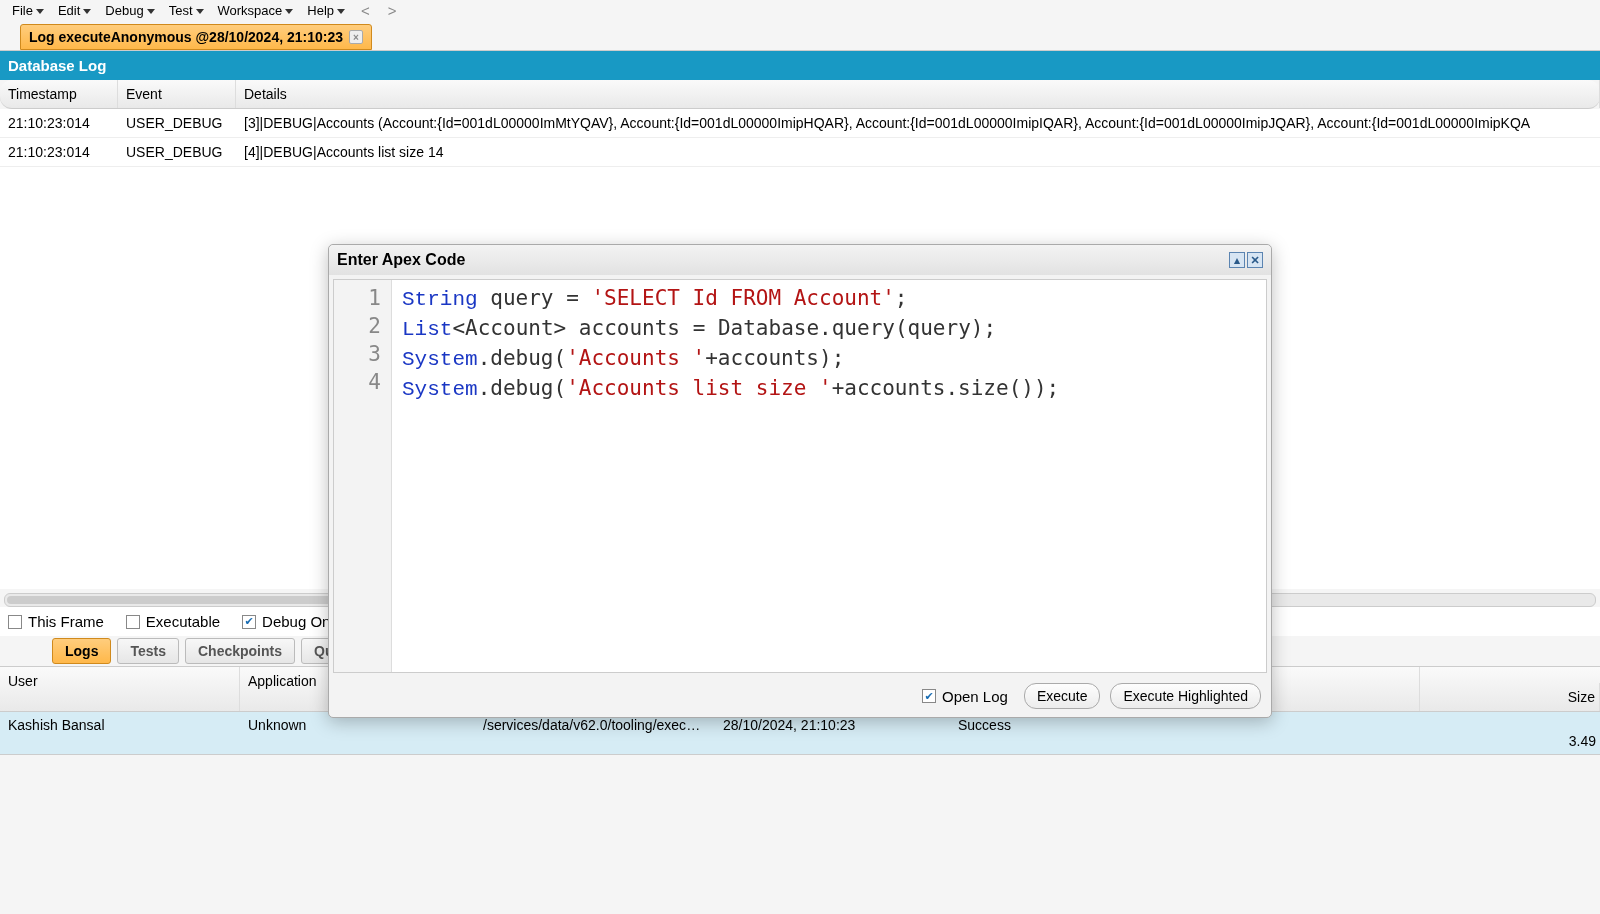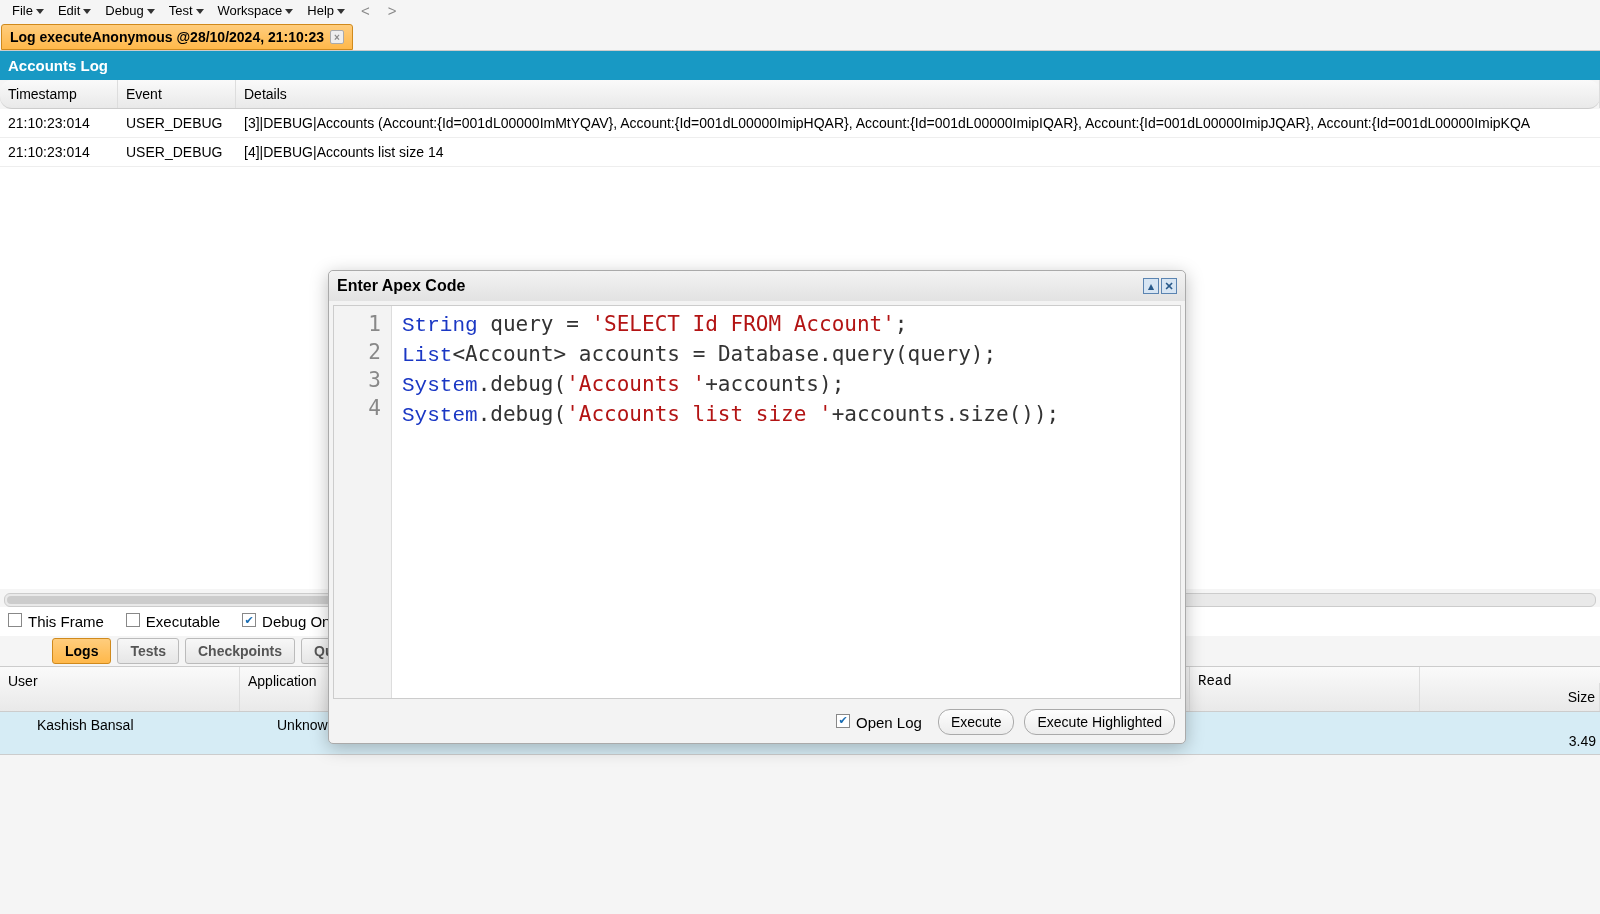--- a/index.html
+++ b/index.html
@@ -32,21 +32,21 @@
   display: inline-block;
   width: 0; height: 0;
   border-left: 4px solid transparent;
   border-right: 4px solid transparent;
   border-top: 5px solid #333;
   margin-top: 2px;
 }
 .nav-arrow { padding: 2px 8px; color: #888; font-size: 15px; cursor: pointer;}
 .tab-bar {
   display: flex;
-  padding: 4px 4px 0 1px;
+  padding: 4px 4px 0 20px;
   background: #f5f5f5;
   border-bottom: 1px solid #ccc;
 }
 .tab {
   background: linear-gradient(#ffcd7d,#ffb84a);
   border: 1px solid #d08a1d;
   border-radius: 3px 3px 0 0;
   padding: 4px 8px;
   display: flex;
   align-items: center;
@@ -154,42 +154,41 @@
 }
 .gth {
   padding: 6px 8px;
   border-right: 1px solid #ddd;
   font-size: 14px;
 }
 .grid-row {
   display: flex;
   background: #d6ecf5;
   border-bottom: 1px solid #ccc;
-  padding-left: 29px;
 }
 .gtd { padding: 5px 8px; font-size: 14px; white-space: nowrap; overflow: hidden; text-overflow: ellipsis; }
 .c-user { width: 240px; flex: 0 0 240px;}
 .c-app  { width: 235px; flex: 0 0 235px;}
 .c-op   { width: 240px; flex: 0 0 240px;}
 .c-time { width: 235px; flex: 0 0 235px;}
 .c-stat { width: 240px; flex: 0 0 240px;}
 .c-read { width: 230px; flex: 0 0 230px; font-family: Liberation Mono, monospace;}
 .c-size { flex: 1; text-align: right; padding-right: 4px; margin-top: 16px;}
 .sort-caret {
   display:inline-block; width:0; height:0;
   border-left:4px solid transparent;
   border-right:4px solid transparent;
   border-top:5px solid #3a87c7;
   margin-left:4px; vertical-align: middle;
 }
 
 .dialog {
   position: absolute;
-  left: 328px; top: 270px;
-  width: 858px;
+  left: 328px; top: 244px;
+  width: 944px;
   background: #f3f3f3;
   border: 1px solid #aaa;
   border-radius: 5px;
   box-shadow: 0 4px 18px rgba(0,0,0,0.25);
   display: flex;
   flex-direction: column;
 }
 .dialog-head {
   display: flex;
   justify-content: space-between;
@@ -245,21 +244,21 @@
   padding: 6px 10px 8px 10px;
 }
 .dbtn {
   border: 1px solid #aaa;
   background: linear-gradient(#fdfdfd,#ececec);
   border-radius: 12px;
   padding: 4px 12px;
   font-size: 14px;
   cursor: pointer;
 }
-.chkbox-wrap { display:flex; gap:6px; font-size:15px; margin-right:6px;}
+.chkbox-wrap { display:flex; align-items:center; gap:6px; font-size:15px; margin-right:6px;}
 </style>
 </head>
 <body>
 
 <div class="menubar">
   <div class="menu-item">
       <span>File</span>
       <span class="caret-down"></span>
     </div>
   <div class="menu-item">
@@ -286,21 +285,21 @@
   <div class="nav-arrow">&gt;</div>
 </div>
 
 <div class="tab-bar">
   <div class="tab">
     <span>Log executeAnonymous @28/10/2024, 21:10:23</span>
     <span class="tab-close">×</span>
   </div>
 </div>
 
-<div class="panel-header">Accounts Log</div>
+<div class="panel-header">Database Log</div>
 
 <div class="log-table-head">
   <div class="log-th col-ts">Timestamp</div>
   <div class="log-th col-ev">Event</div>
   <div class="log-th col-dt">Details</div>
 </div>
 
 <div class="log-body">
   <div class="log-row">
     <div class="log-cell col-ts">21:10:23:014</div>

